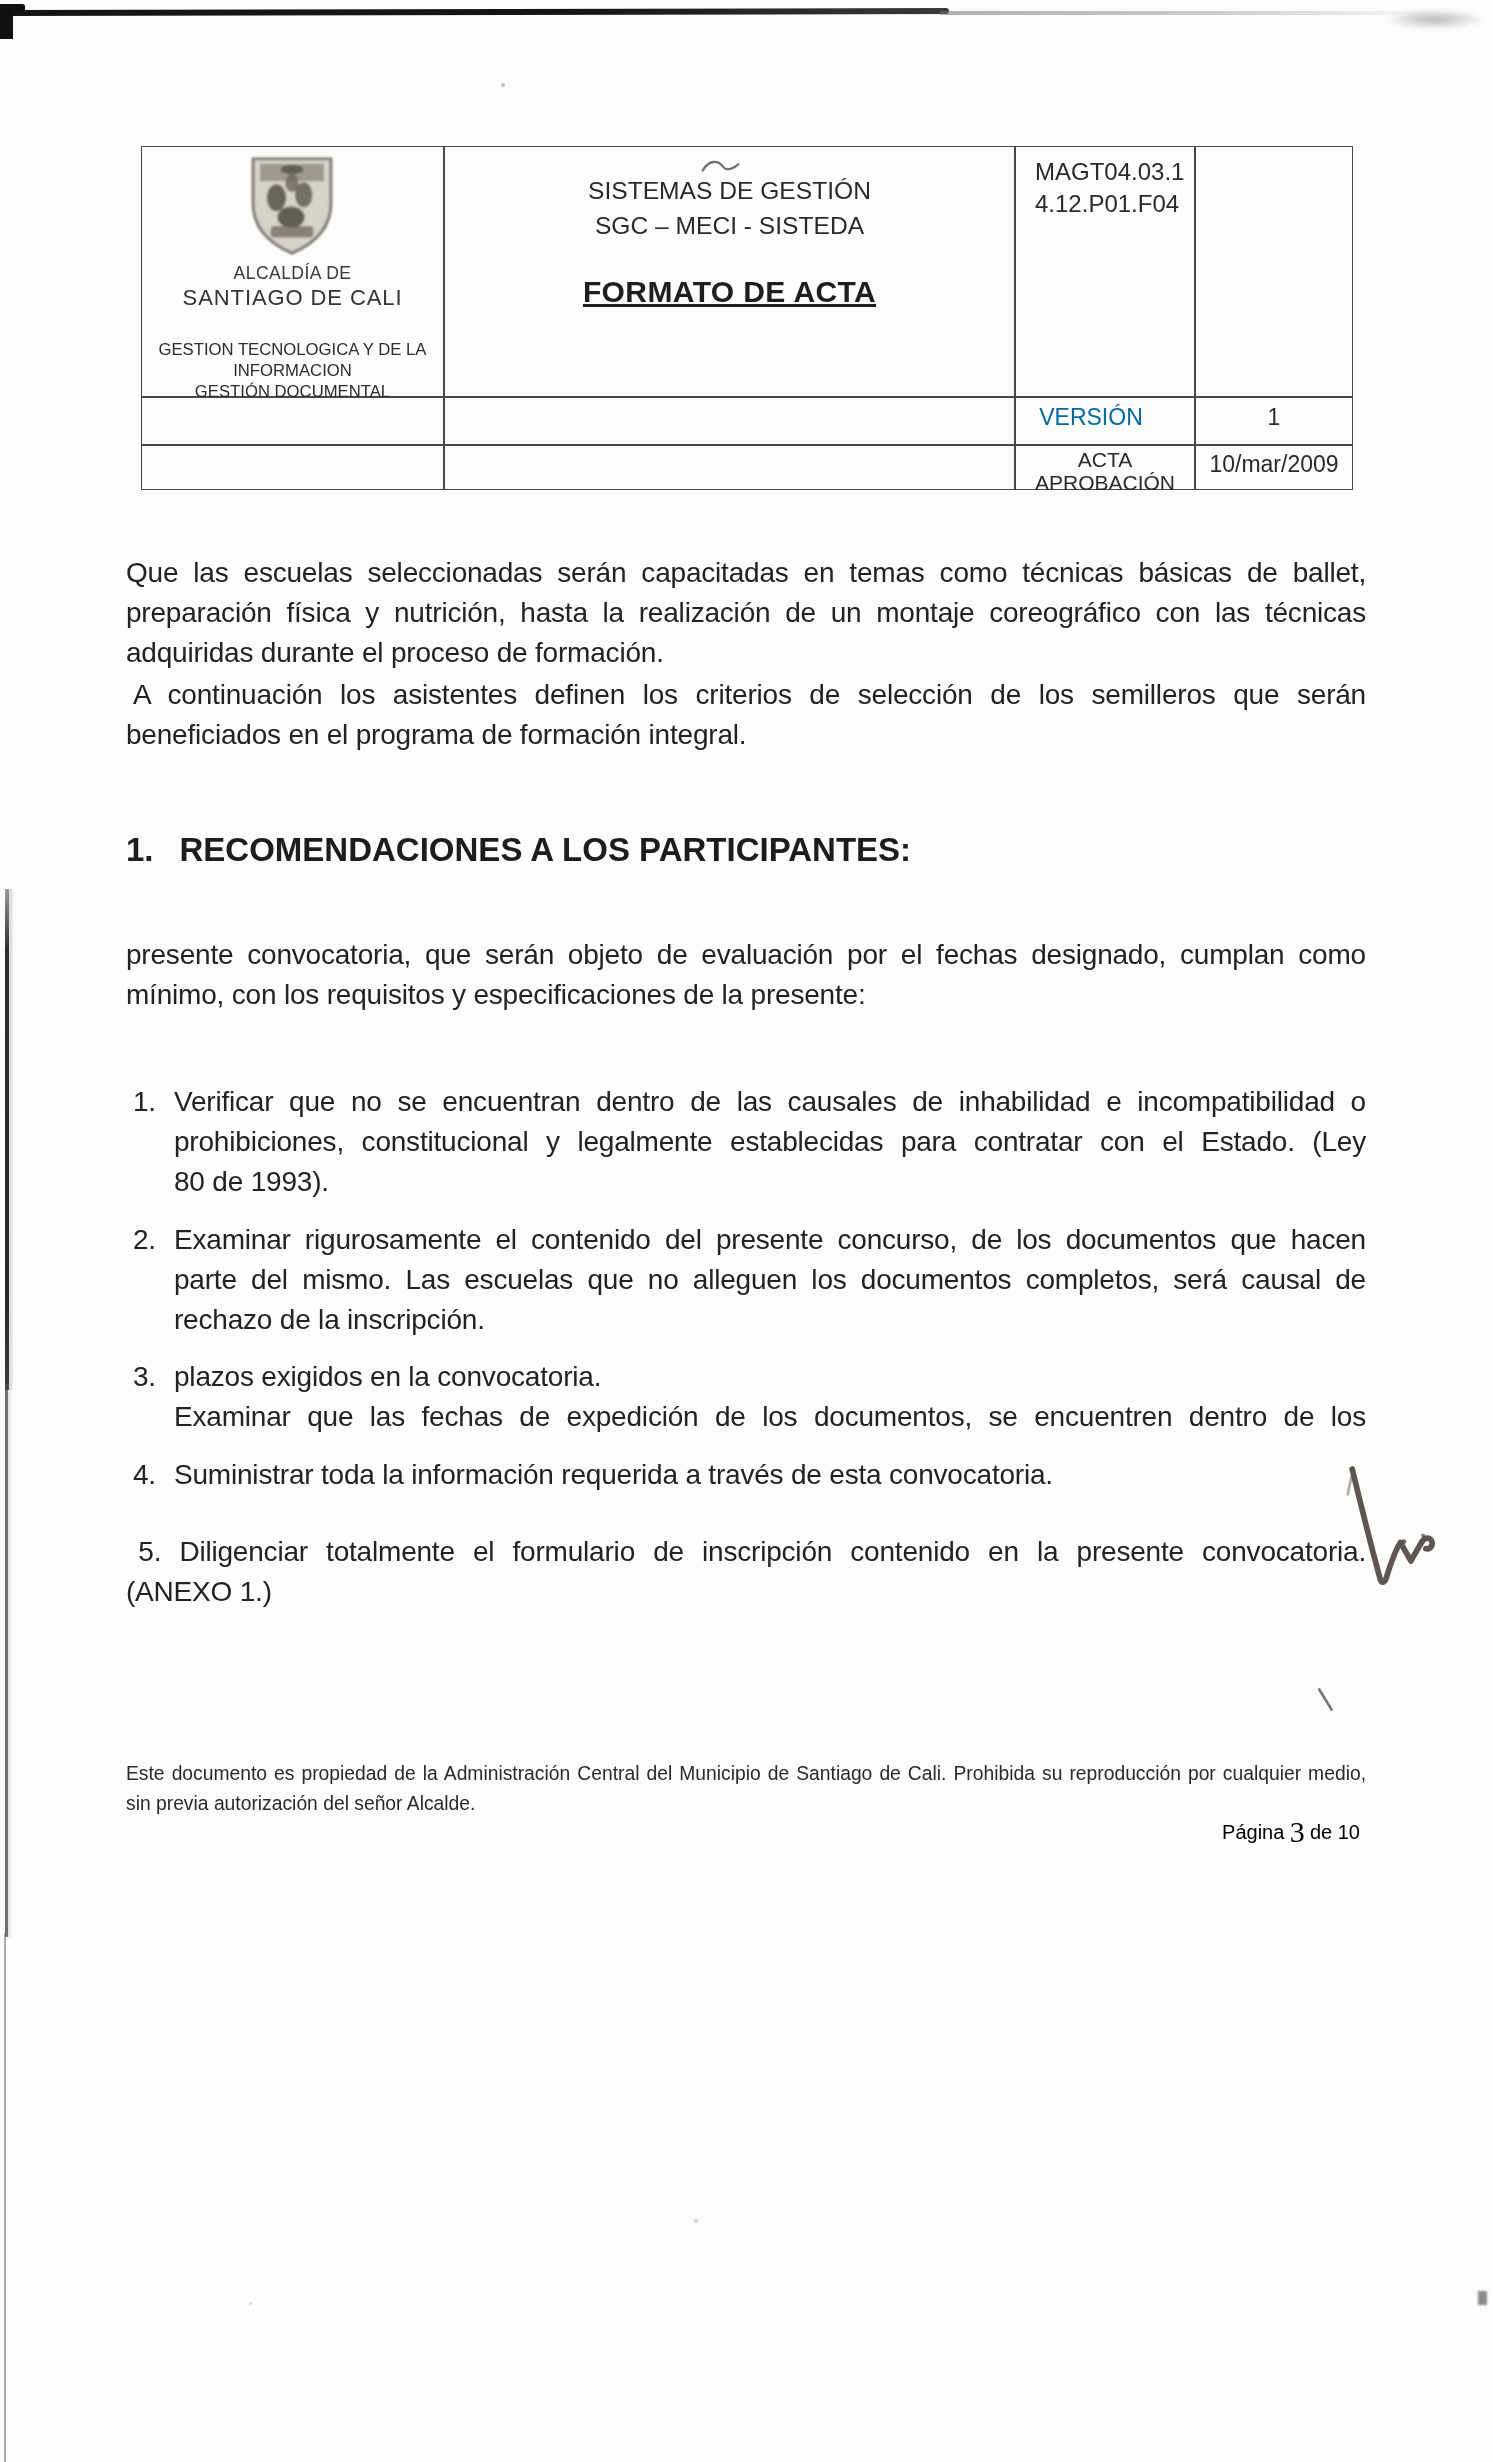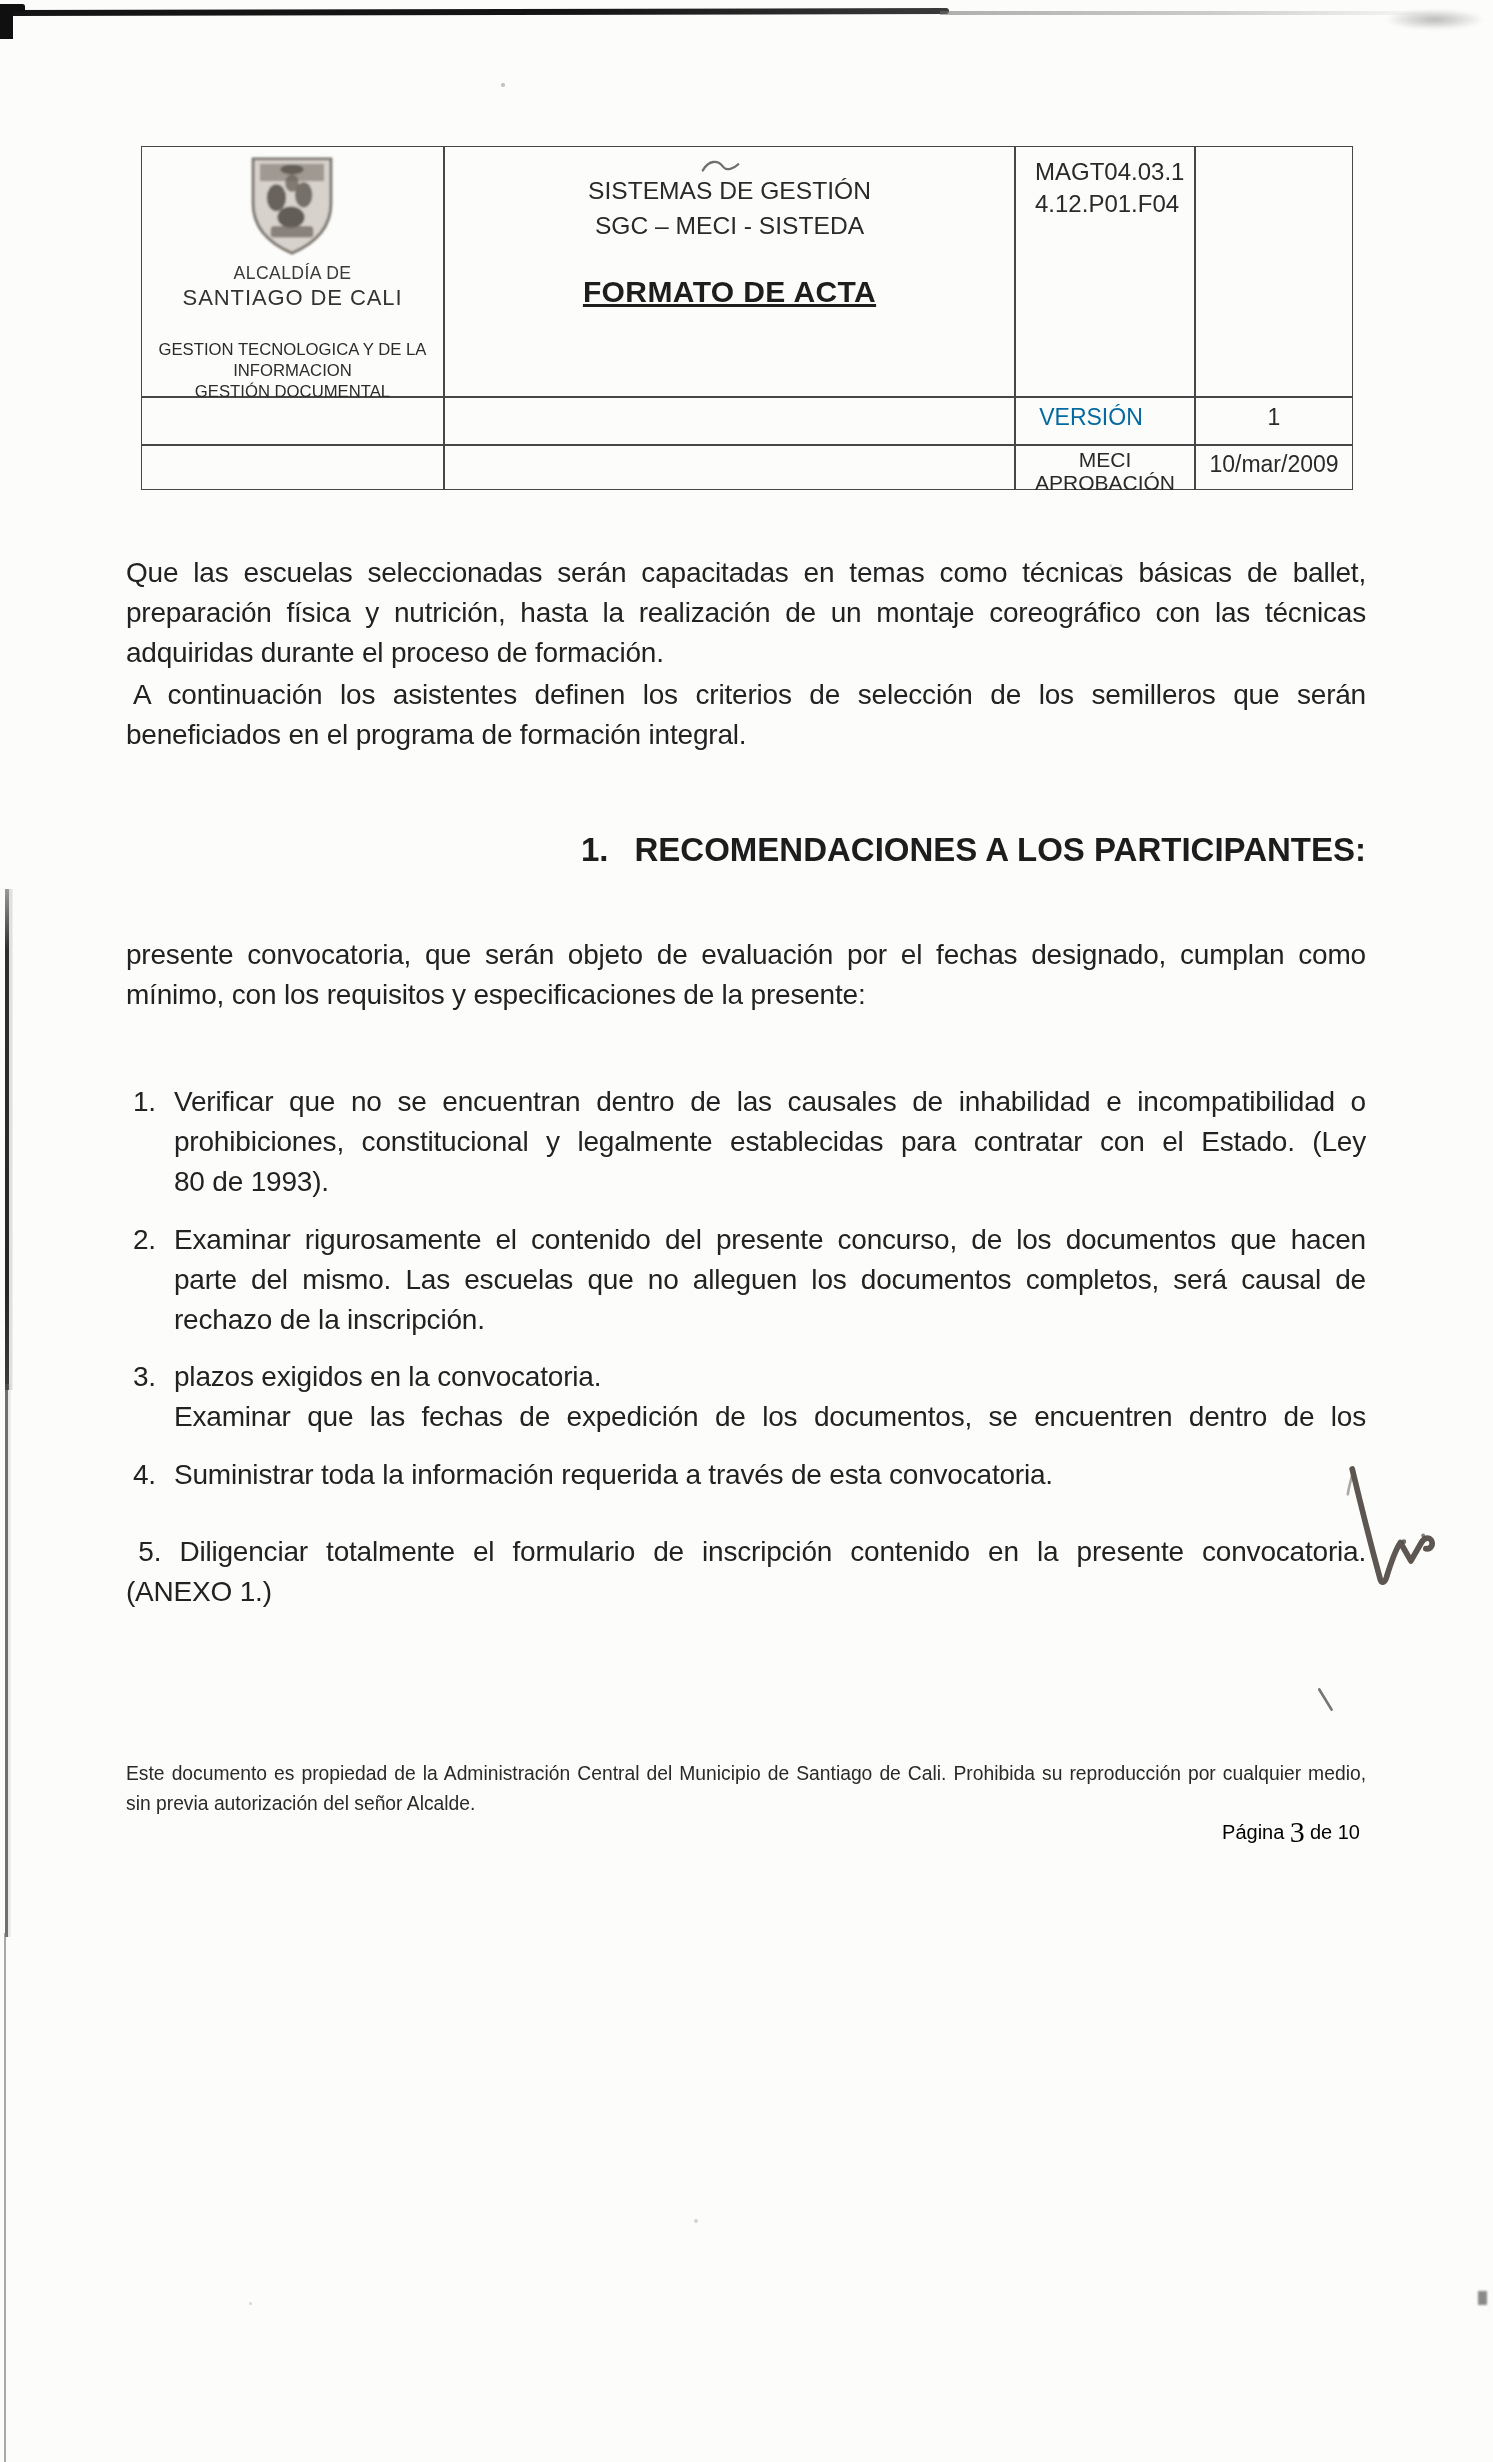--- a/index.html
+++ b/index.html
@@ -55,21 +55,21 @@
   .cell-fecha-label{position:absolute;left:874px;top:301px;width:178px;text-align:center;font-size:21px;line-height:23px;color:#2a2a2a;}
   .cell-fecha-value{position:absolute;left:1054px;top:304px;width:156px;text-align:center;font-size:23px;color:#2a2a2a;}
 
   
   .para{position:absolute;left:126px;width:1240px;font-size:28px;line-height:40px;letter-spacing:-0.2px;color:#222;}
   .ln{text-align:justify;text-align-last:justify;}
   .ln.last{text-align-last:left;}
   .indent8{text-indent:7px;}
   .indent14{text-indent:12.3px;}
 
-  .heading{position:absolute;left:126px;top:831px;width:1240px;text-align:right;font-weight:bold;font-size:33px;color:#1d1d1d;}
+  .heading{position:absolute;left:126px;top:831px;width:1240px;text-align:left;font-weight:bold;font-size:33px;color:#1d1d1d;}
   .h-num{margin-right:26px;}
 
   .list-item{position:absolute;left:126px;width:1240px;padding-left:48px;box-sizing:border-box;font-size:28px;line-height:40px;letter-spacing:-0.2px;color:#222;}
   .list-item .num{position:absolute;left:7px;top:0;line-height:40px;}
 
   
   .footer{position:absolute;left:126px;top:1759px;width:1240px;font-size:19.3px;line-height:30px;color:#2a2a2a;}
   .pagina{position:absolute;left:126px;top:1815px;width:1234px;text-align:right;font-size:20px;color:#000000;}
   .pagina .pnum{font-family:"Liberation Serif",serif;font-size:30px;font-weight:normal;vertical-align:-2.6px;padding:0 5.3px;}
 </style>
@@ -136,21 +136,21 @@
       <div class="doc-title">FORMATO DE ACTA</div>
     </div>
 
     <div class="codes">
       <div>MAGT04.03.1</div>
       <div>4.12.P01.F04</div>
     </div>
     <div class="cell-version-label">VERSIÓN</div>
     <div class="cell-version-value">1</div>
     <div class="cell-fecha-label">
-      <div>MECI</div>
+      <div>ACTA</div>
       <div>APROBACIÓN</div>
     </div>
     <div class="cell-fecha-value">10/mar/2009</div>
   </div>
 
   <span class="squiggle">
     <svg width="39" height="16" viewBox="0 0 44 18">
       <path d="M2,14 C9,2 19,2 25,10 C29,15 37,12 42,7" fill="none" stroke="#4c4c4c" stroke-width="2.6" stroke-linecap="round" opacity="0.8"></path>
     </svg>
   </span>

